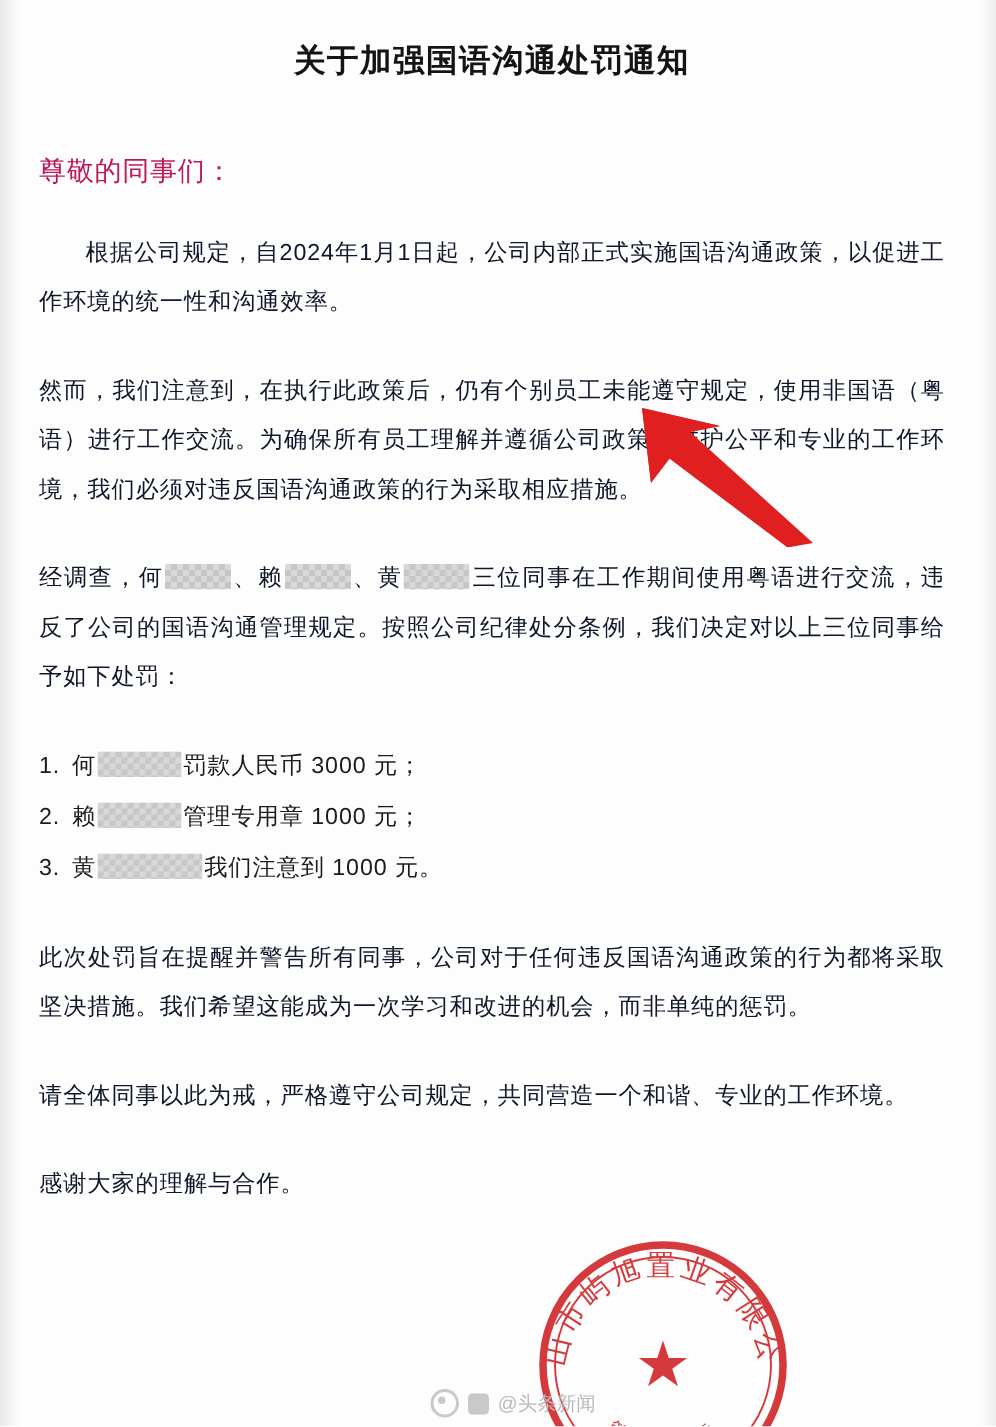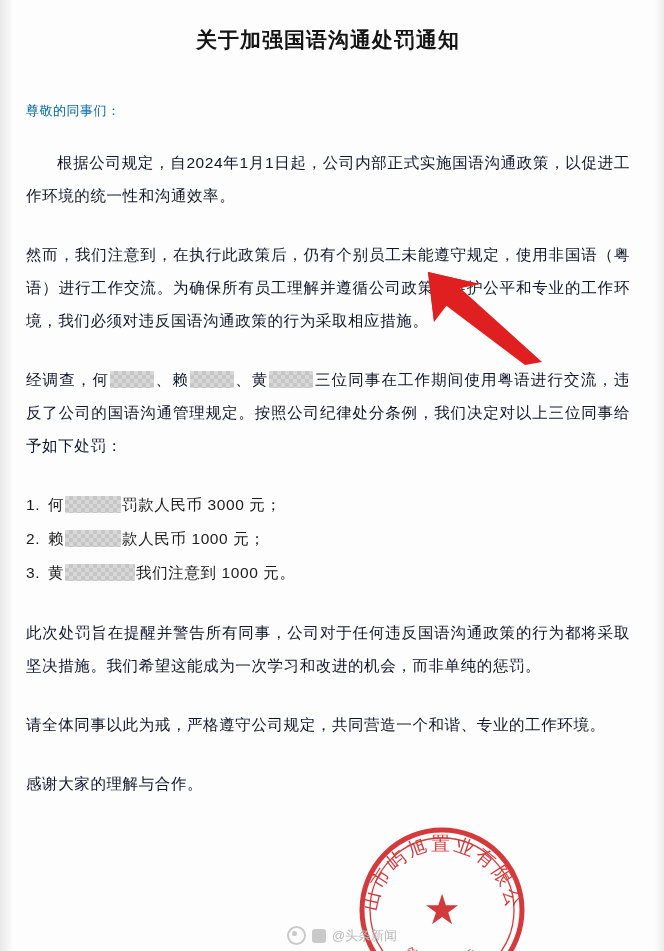--- a/index.html
+++ b/index.html
@@ -46,22 +46,22 @@
     text-align: center;
     font-size: 21px;
     font-weight: bold;
     color: #141414;
     letter-spacing: 1px;
     margin: 14px 0 0 0;
     padding-top: 12px;
   }
 
   .salutation {
-    font-size: 13px;
-    color: #0369a1;
+    font-size: 18px;
+    color: #be185d;
     margin-top: 48px;
     letter-spacing: 0.5px;
   }
 
   p.para {
     font-size: 15.5px;
     color: #0f172a;
     line-height: 33px;
     letter-spacing: 0.6px;
     margin: 26px 0 0 0;
@@ -215,21 +215,21 @@
       <span>经调查，何</span><span class="redact r-md"></span><span>、赖</span><span class="redact r-md"></span><span>、黄</span><span class="redact r-md"></span><span>三位同事在工作期间使用粤语进行交流，违反了公司的国语沟通管理规定。按照公司纪律处分条例，我们决定对以上三位同事给予如下处罚：</span>
     </p>
 
     <ol class="penalty-list">
       <li>
         <span class="li-num">1.</span>
         <span><span>何</span><span class="redact r-lg"></span><span>罚款人民币 3000 元；</span></span>
       </li>
       <li>
         <span class="li-num">2.</span>
-        <span><span>赖</span><span class="redact r-lg"></span><span>款人民币 1000 元；</span></span>
+        <span><span>赖</span><span class="redact r-lg"></span><span>管理专用章 1000 元；</span></span>
       </li>
       <li>
         <span class="li-num">3.</span>
         <span><span>黄</span><span class="redact r-xl"></span><span>我们注意到 1000 元。</span></span>
       </li>
     </ol>
 
     <p class="para">此次处罚旨在提醒并警告所有同事，公司对于任何违反国语沟通政策的行为都将采取坚决措施。我们希望这能成为一次学习和改进的机会，而非单纯的惩罚。</p>
 
     <p class="para">请全体同事以此为戒，严格遵守公司规定，共同营造一个和谐、专业的工作环境。</p>

